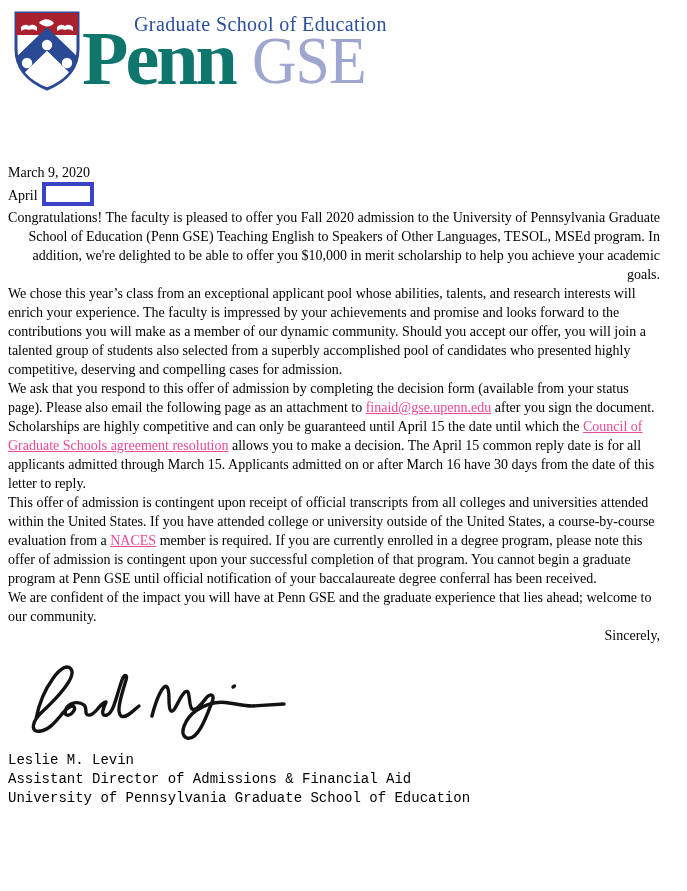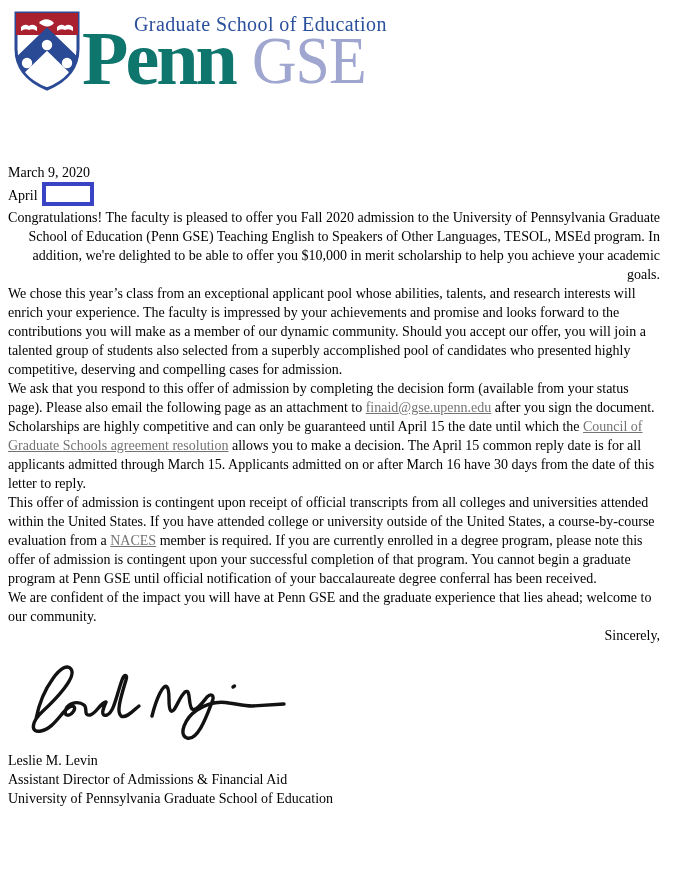--- a/index.html
+++ b/index.html
@@ -42,26 +42,26 @@
   .redaction {
     display: inline-block;
     width: 44px; height: 16px;
     border: 4px solid #3a43c6;
     background: #ffffff;
     margin-left: 4px;
     vertical-align: -6px;
   }
   .para { margin-top: 13px; }
   .first-para { margin-top: 16px; text-align: right; }
-  .link { color: #737373; cursor: pointer; }
+  .link { color: #ec4899; cursor: pointer; }
   .closing { margin-top: 13px; text-align: right; }
 
   
   .signature { display: block; margin: 8px 0 0 12px; }
-  .sig-block { margin-top: 8px; line-height: 19px; }
+  .sig-block { margin-top: 8px; line-height: 19px; font-family: Liberation Mono, monospace; }
 </style>
 </head>
 <body>
 
 <div class="page">
 
   <div class="logo">
     <svg class="shield" width="70" height="84" viewBox="0 0 70 84" aria-hidden="true">
       <defs>
         <clipPath id="shieldClip">

